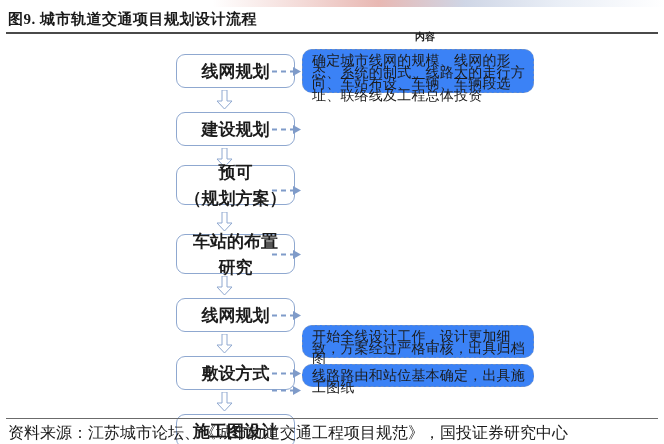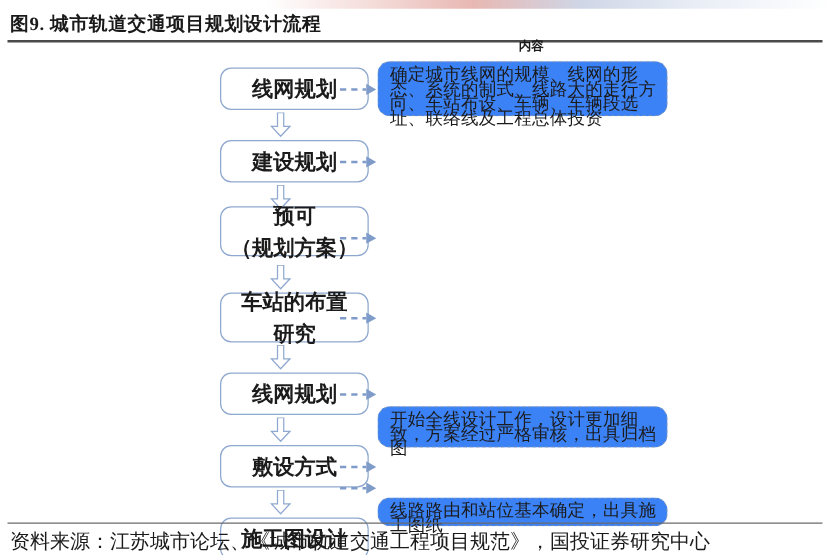--- a/index.html
+++ b/index.html
@@ -266,18 +266,18 @@
   </div>
 
   <div class="content-box" style="left:302px;top:49px;width:232px;height:44px;">确定城市线网的规模、线网的形态、系统的制式、线路大的走行方向、车站布设、车辆、车辆段选址、联络线及工程总体投资</div>
 
 
 
 
 
   <div class="content-box" style="left:302px;top:325px;width:232px;height:33px;">开始全线设计工作，设计更加细致，方案经过严格审核，出具归档图</div>
 
-  <div class="content-box" style="left:302px;top:398px;width:232px;height:23px;">线路路由和站位基本确定，出具施工图纸</div>
+  <div class="content-box" style="left:302px;top:364px;width:232px;height:23px;">线路路由和站位基本确定，出具施工图纸</div>
 
   <div class="footer-rule"></div>
   <div class="footer-text">资料来源：江苏城市论坛、《城市轨道交通工程项目规范》，国投证券研究中心</div>
 
 </div>
 
 </body></html>

